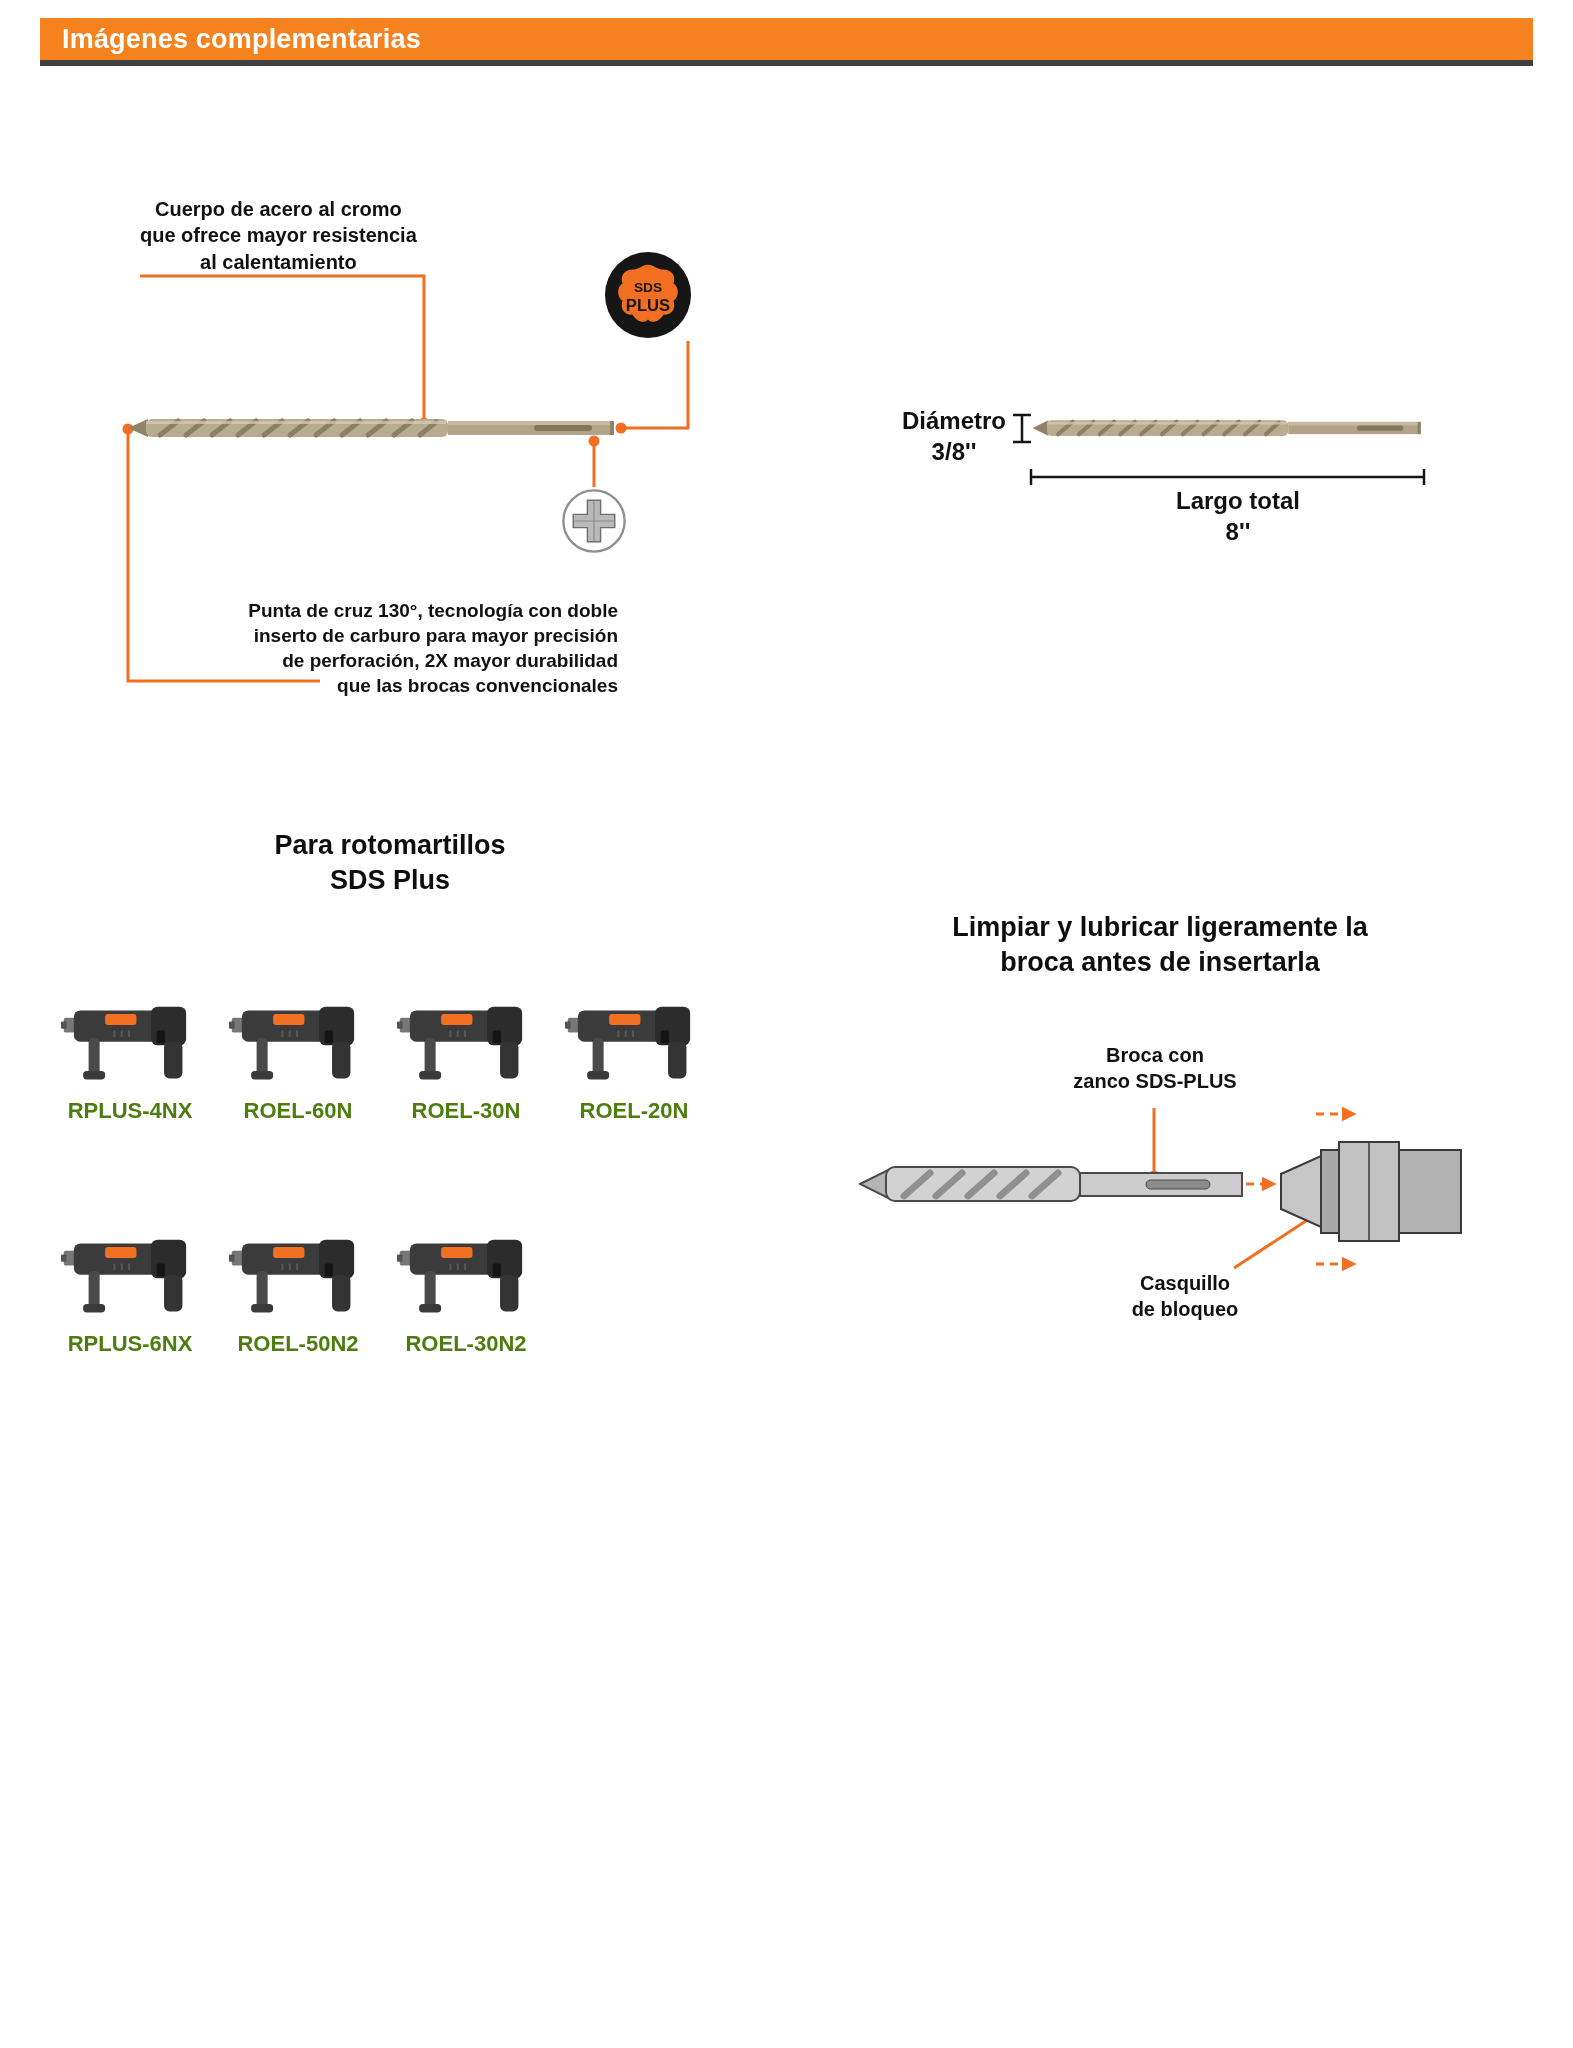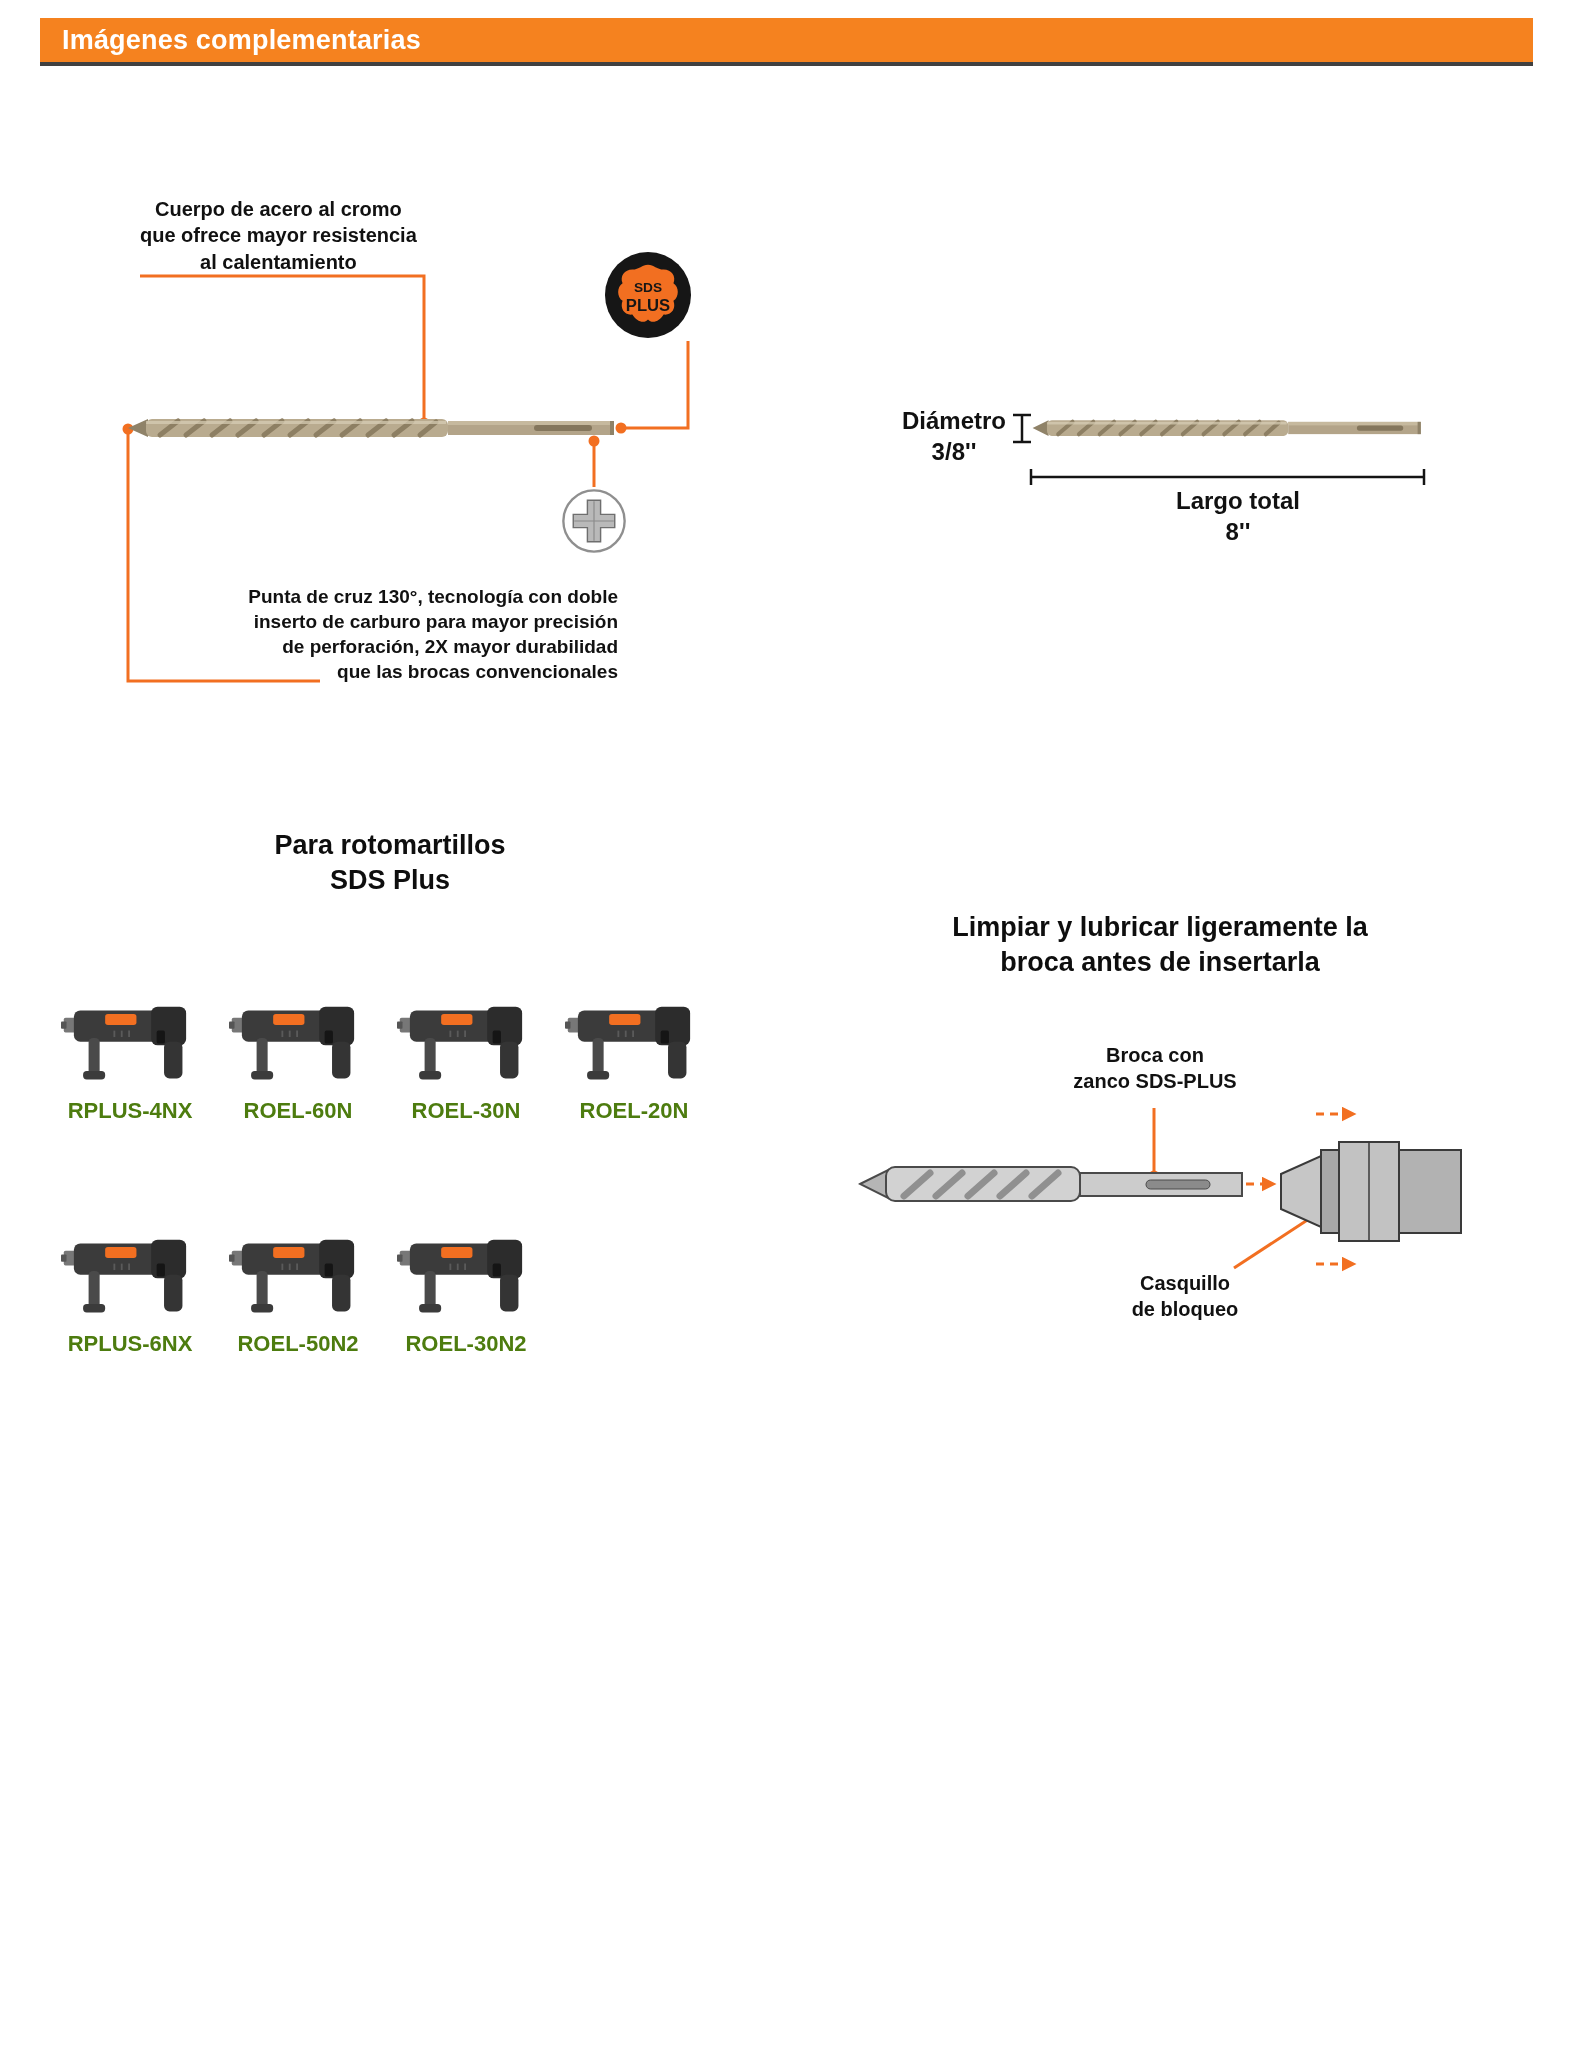--- a/index.html
+++ b/index.html
@@ -6,29 +6,29 @@
   html,body { background:#ffffff; }
   body {
     width:1573px; height:2048px; position:relative; overflow:hidden;
     font-family:"Liberation Sans", sans-serif; color:#121212;
   }
   .abs { position:absolute; } .z2 { z-index:2; }
 
   
   .header-bar {
     left:40px; top:18px; width:1493px; height:48px;
-    background:#F5821F; border-bottom:4px solid #404040;
+    background:#F5821F; border-bottom:6px solid #404040;
     display:flex; align-items:center; z-index:2;
   }
   .header-title { color:#ffffff; font-size:27px; font-weight:bold; padding-left:22px; letter-spacing:.2px; }
 
   
   .callout { font-weight:bold; white-space:pre-line; line-height:1.32; color:#111; }
   .body-callout { left:140px; top:196px; font-size:20px; text-align:center; }
-  .tip-callout  { right:955px; top:584px; font-size:19px; text-align:right; }
+  .tip-callout  { right:955px; top:598px; font-size:19px; text-align:right; }
 
   .dim-block { display:flex; flex-direction:column; align-items:center; font-weight:bold; line-height:1.28; color:#111; }
   .diameter-block { left:896px; top:406px; width:116px; font-size:24px; }
   .length-block   { left:1128px; top:486px; width:220px; font-size:24px; }
 
   .section-heading { font-weight:bold; white-space:pre-line; text-align:center; line-height:1.28; color:#0e0e0e; font-size:27px; }
   .heading-left  { left:140px; top:828px; width:500px;text-align:center; }
   .heading-right { left:880px; top:910px; width:560px; }
 
   .small-label { font-weight:bold; white-space:pre-line; text-align:center; line-height:1.3; font-size:20px; color:#111; }

